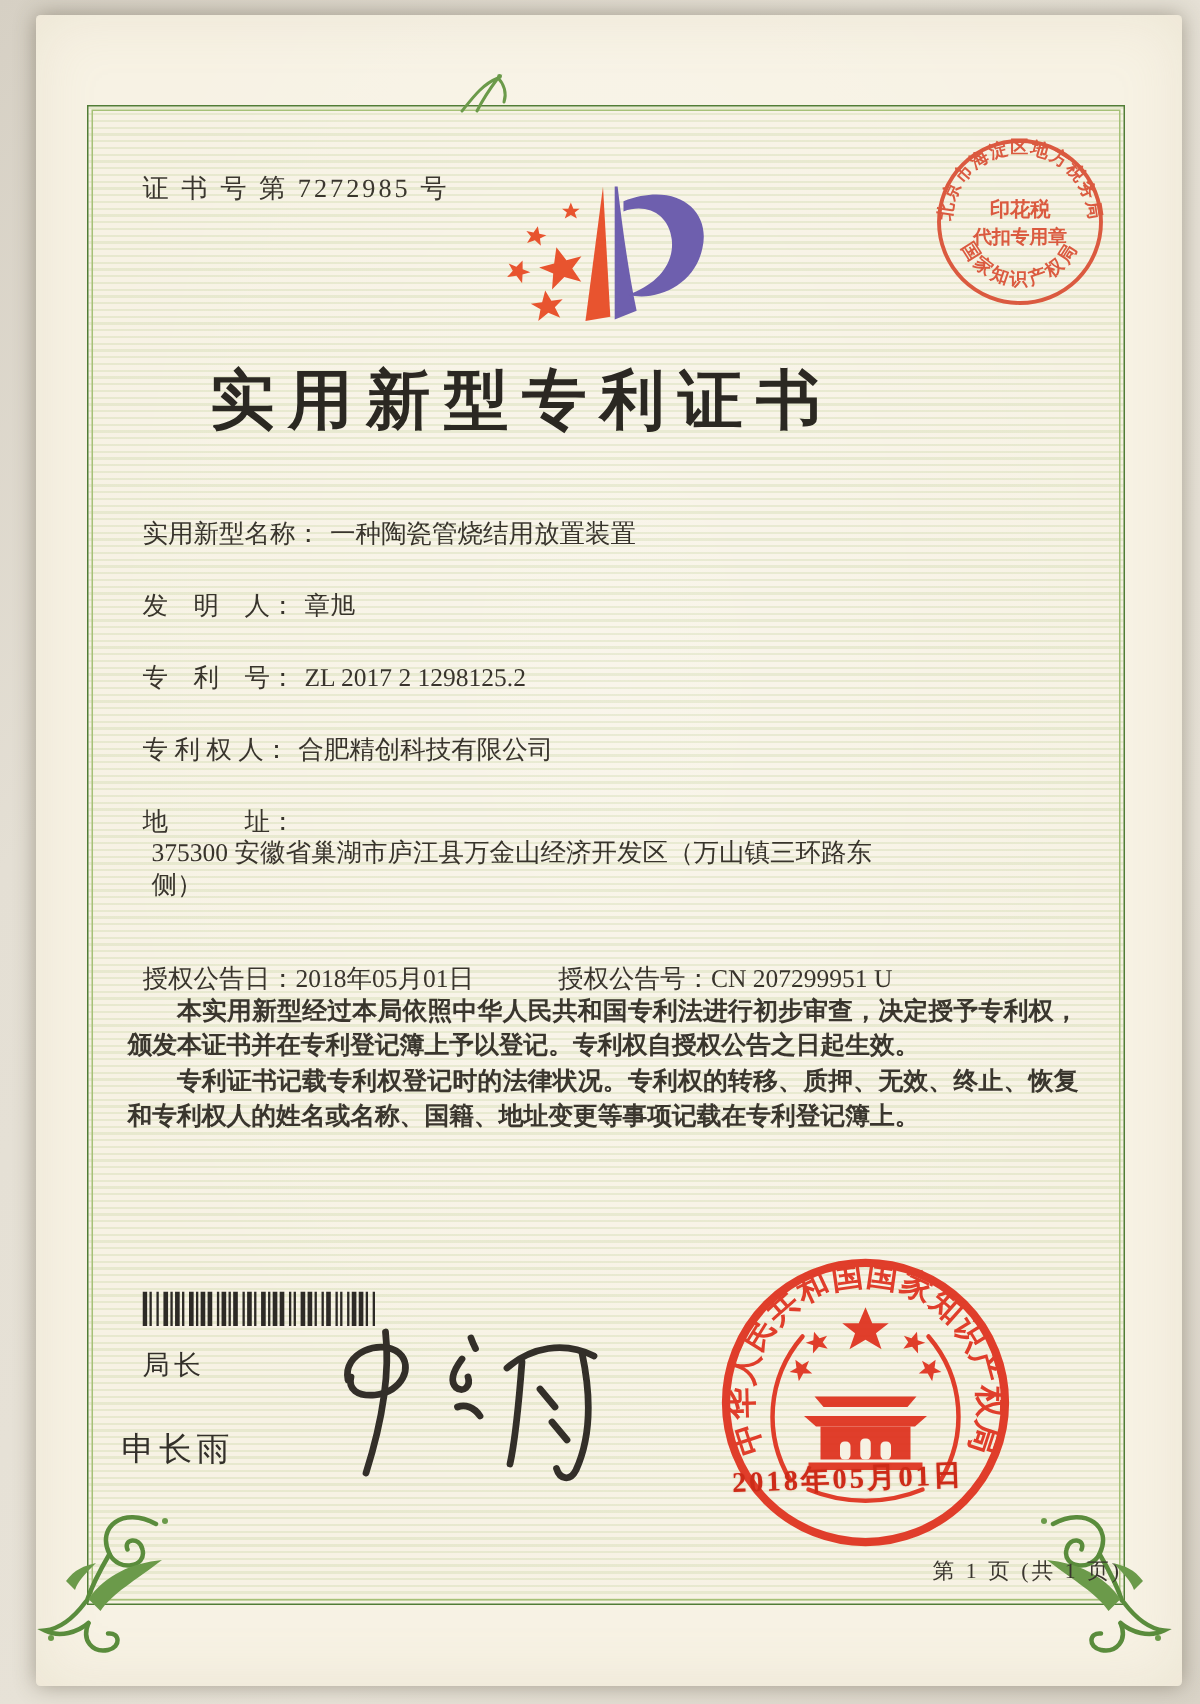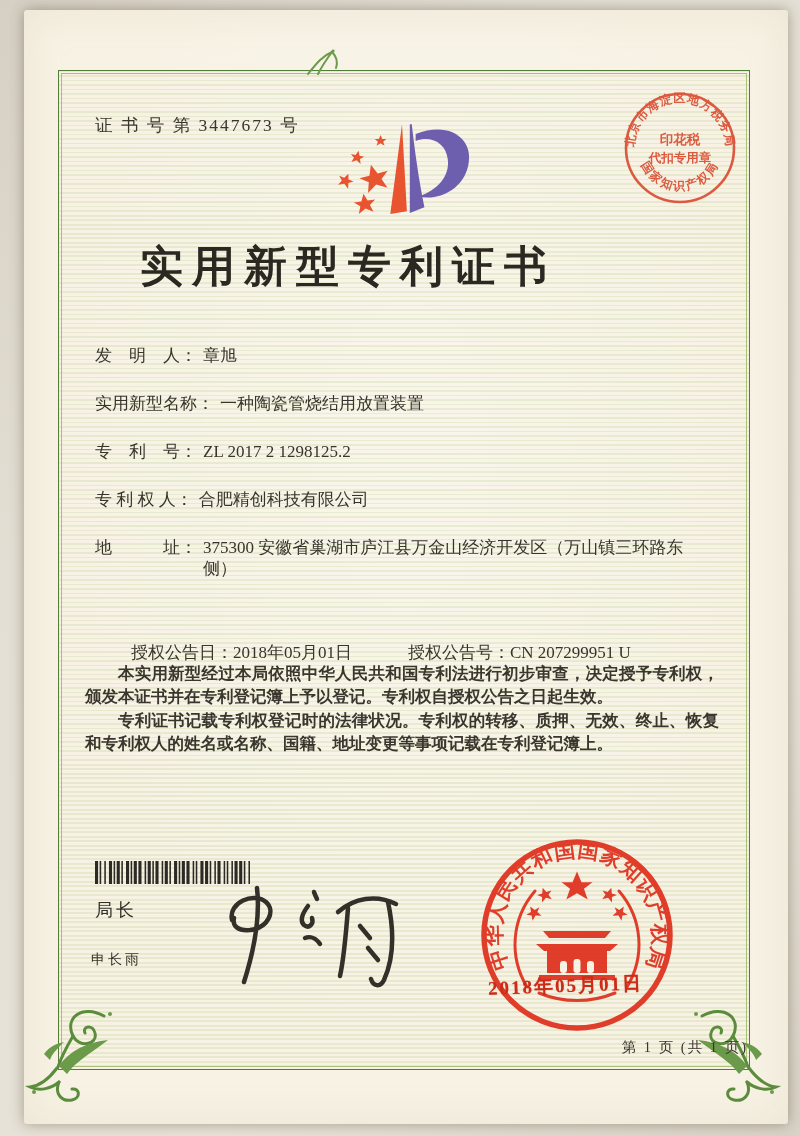--- a/index.html
+++ b/index.html
@@ -26,29 +26,29 @@
     border:1px solid #a6c178;
   }
   .abs{position:absolute;}
   .cert-no{left:71px;top:103px;font-size:17.5px;color:#3a362e;letter-spacing:2px;}
   .title{left:34px;top:228px;width:580px;text-align:center;font-size:43px;font-weight:600;
          color:#2b2822;letter-spacing:9px;}
   .fields{left:71px;top:335px;width:624px;color:#38342c;font-size:17px;}
   .frow{display:flex;align-items:flex-start;line-height:21px;margin-bottom:27px;}
   .frow .f-label{white-space:pre;flex:0 0 auto;}
   .frow .f-value{margin-left:6px;}
-  .frow.addr{margin-bottom:14px;}
+  .frow.addr{margin-bottom:14px;flex-direction:column;}
   .frow.addr .f-value{max-width:505px;}
-  .grant-row{left:71px;top:631px;width:640px;font-size:17px;color:#38342c;display:flex;margin-left:36px;}
+  .grant-row{left:71px;top:631px;width:640px;font-size:17px;color:#38342c;display:flex;}
   .grant-b{position:absolute;left:277px;top:0;}
   .paras{left:61px;top:652px;width:634px;font-size:16.5px;color:#3a362e;
          line-height:23.4px;text-align:justify;}
   .paras p{margin:0;text-indent:2em;font-weight:bold;}
   .director-title{left:71px;top:888px;font-size:18px;color:#33302a;letter-spacing:3px;}
-  .director-name{left:67px;top:941px;font-size:14px;color:#33302a;letter-spacing:3px;}
+  .director-name{left:57px;top:941px;font-size:22px;color:#33302a;letter-spacing:3px;}
   .footer{left:34px;top:1028px;width:690px;text-align:right;font-size:14.5px;
           color:#3a362e;letter-spacing:2px;}
   .seal-date{left:464px;top:963px;font-size:19px;font-weight:bold;color:#cd2b18;
              letter-spacing:2px;transform:rotate(-2deg);text-shadow:0 0 1px rgba(205,43,24,.5);}
   svg{display:block;}
   .stamp{opacity:.92;}
 </style>
 </head>
 <body>
 
@@ -89,21 +89,21 @@
   </svg>
 
   <svg class="abs" style="left:278px;top:36px" width="42" height="32" viewBox="0 0 42 32">
     <g stroke="#6b9a4a" stroke-width="2" fill="none" stroke-linecap="round">
       <path d="M 6,28 C 14,18 20,10 30,6 C 24,14 20,20 16,28"></path>
       <path d="M 30,6 C 34,10 36,16 34,22"></path>
     </g>
     <circle cx="31" cy="5" r="1.6" fill="#6b9a4a"></circle>
   </svg>
 
-  <div class="abs cert-no">证 书 号 第 3447673 号</div>
+  <div class="abs cert-no">证 书 号 第 7272985 号</div>
 
   <svg class="abs" style="left:300px;top:108px" width="156" height="118" viewBox="0 0 160 120">
     <g fill="#e8542f">
       <path transform="translate(52,62) scale(1.5) rotate(-15)" d="M0,-10 L2.9,-3.1 10,-3.1 4.5,1.2 6.9,8.1 0,4 -6.9,8.1 -4.5,1.2 -10,-3.1 -2.9,-3.1 Z"></path>
       <path transform="translate(34,40) scale(0.7) rotate(12)" d="M0,-10 L2.9,-3.1 10,-3.1 4.5,1.2 6.9,8.1 0,4 -6.9,8.1 -4.5,1.2 -10,-3.1 -2.9,-3.1 Z"></path>
       <path transform="translate(22,64) scale(0.8) rotate(22)" d="M0,-10 L2.9,-3.1 10,-3.1 4.5,1.2 6.9,8.1 0,4 -6.9,8.1 -4.5,1.2 -10,-3.1 -2.9,-3.1 Z"></path>
       <path transform="translate(42,88) scale(1.1) rotate(-8)" d="M0,-10 L2.9,-3.1 10,-3.1 4.5,1.2 6.9,8.1 0,4 -6.9,8.1 -4.5,1.2 -10,-3.1 -2.9,-3.1 Z"></path>
       <path transform="translate(58,23) scale(0.6)" d="M0,-10 L2.9,-3.1 10,-3.1 4.5,1.2 6.9,8.1 0,4 -6.9,8.1 -4.5,1.2 -10,-3.1 -2.9,-3.1 Z"></path>
       <path d="M 80,6 L 68,98 L 85,95 Z"></path>
     </g>
@@ -126,26 +126,26 @@
       <textPath href="#ts-bot" startOffset="50%" text-anchor="middle">国家知识产权局</textPath>
     </text>
     <text x="62" y="58" font-size="13.5" fill="#d94e33" text-anchor="middle" font-weight="bold" font-family="Liberation Serif, DejaVu Serif, serif">印花税</text>
     <text x="62" y="76" font-size="12.5" fill="#d94e33" text-anchor="middle" font-weight="bold" font-family="Liberation Serif, DejaVu Serif, serif">代扣专用章</text>
   </svg>
 
   <div class="abs title">实用新型专利证书</div>
 
   <div class="abs fields">
     <div class="frow">
+      <span class="f-label">实用新型名称：</span>
+      <span class="f-value">一种陶瓷管烧结用放置装置</span>
+    </div>
+    <div class="frow">
       <span class="f-label">发　明　人：</span>
       <span class="f-value">章旭</span>
-    </div>
-    <div class="frow">
-      <span class="f-label">实用新型名称：</span>
-      <span class="f-value">一种陶瓷管烧结用放置装置</span>
     </div>
     <div class="frow">
       <span class="f-label">专　利　号：</span>
       <span class="f-value">ZL 2017 2 1298125.2</span>
     </div>
     <div class="frow">
       <span class="f-label">专 利 权 人：</span>
       <span class="f-value">合肥精创科技有限公司</span>
     </div>
     <div class="frow addr">

